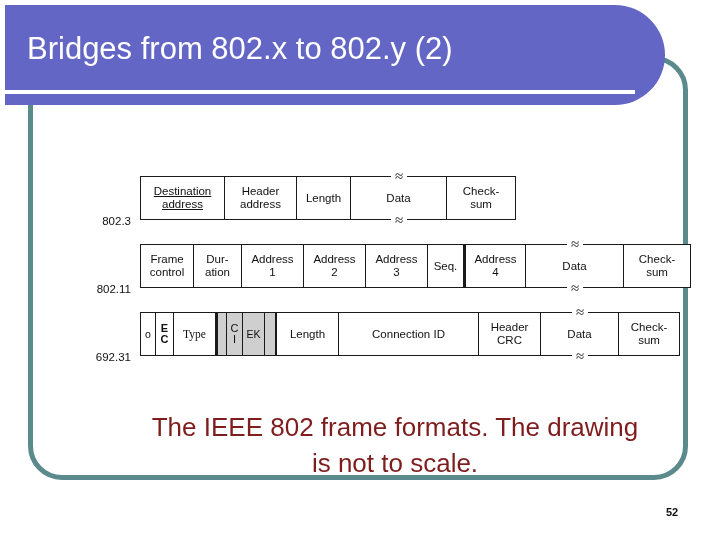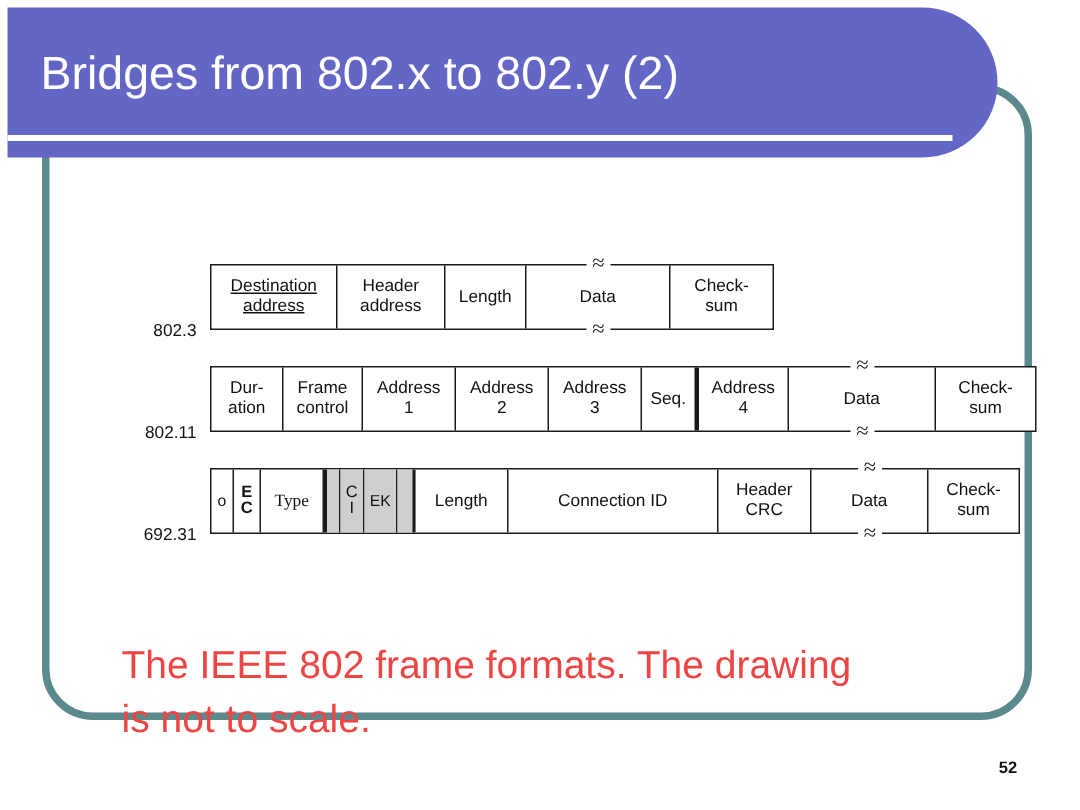--- a/index.html
+++ b/index.html
@@ -159,25 +159,24 @@
   }
   .sq-top { top: -8px; }
   .sq-bot { bottom: -8px; }
 
   
   .caption {
     position: absolute;
     left: 48px;
     top: 348px;
     width: 628px;
-    text-align: left;
+    text-align: center;
     font-size: 26px;
     line-height: 36px;
-    color: #ef4444;
-    margin-top: 16px;
+    color: #7f1d1d;
   }
 
   
   .page-num {
     position: absolute;
     left: 652px;
     top: 506px;
     width: 40px;
     text-align: center;
     font-size: 11px;
@@ -207,24 +206,24 @@
 address</span></div>
             <div class="fld" style="width: 54px; flex: 0 0 54px;"><span>Length</span></div>
             <div class="fld variable" style="width: 96px; flex: 0 0 96px;"><span>Data</span><span class="sq sq-top">≈</span><span class="sq sq-bot">≈</span></div>
             <div class="fld" style="width: 68px; flex: 0 0 68px;"><span>Check-
 sum</span></div>
           </div>
         </div>
         <div class="frame-row row-2">
           <div class="row-label">802.11</div>
           <div class="fields">
+            <div class="fld" style="width: 53px; flex: 0 0 53px;"><span>Frame
+control</span></div>
             <div class="fld" style="width: 48px; flex: 0 0 48px;"><span>Dur-
 ation</span></div>
-            <div class="fld" style="width: 53px; flex: 0 0 53px;"><span>Frame
-control</span></div>
             <div class="fld" style="width: 62px; flex: 0 0 62px;"><span>Address
 1</span></div>
             <div class="fld" style="width: 62px; flex: 0 0 62px;"><span>Address
 2</span></div>
             <div class="fld" style="width: 62px; flex: 0 0 62px;"><span>Address
 3</span></div>
             <div class="fld" style="width: 36px; flex: 0 0 36px;"><span>Seq.</span></div>
             <div class="fld thick-l" style="width: 62px; flex: 0 0 62px;"><span>Address
 4</span></div>
             <div class="fld variable" style="width: 98px; flex: 0 0 98px;"><span>Data</span><span class="sq sq-top">≈</span><span class="sq sq-bot">≈</span></div>

